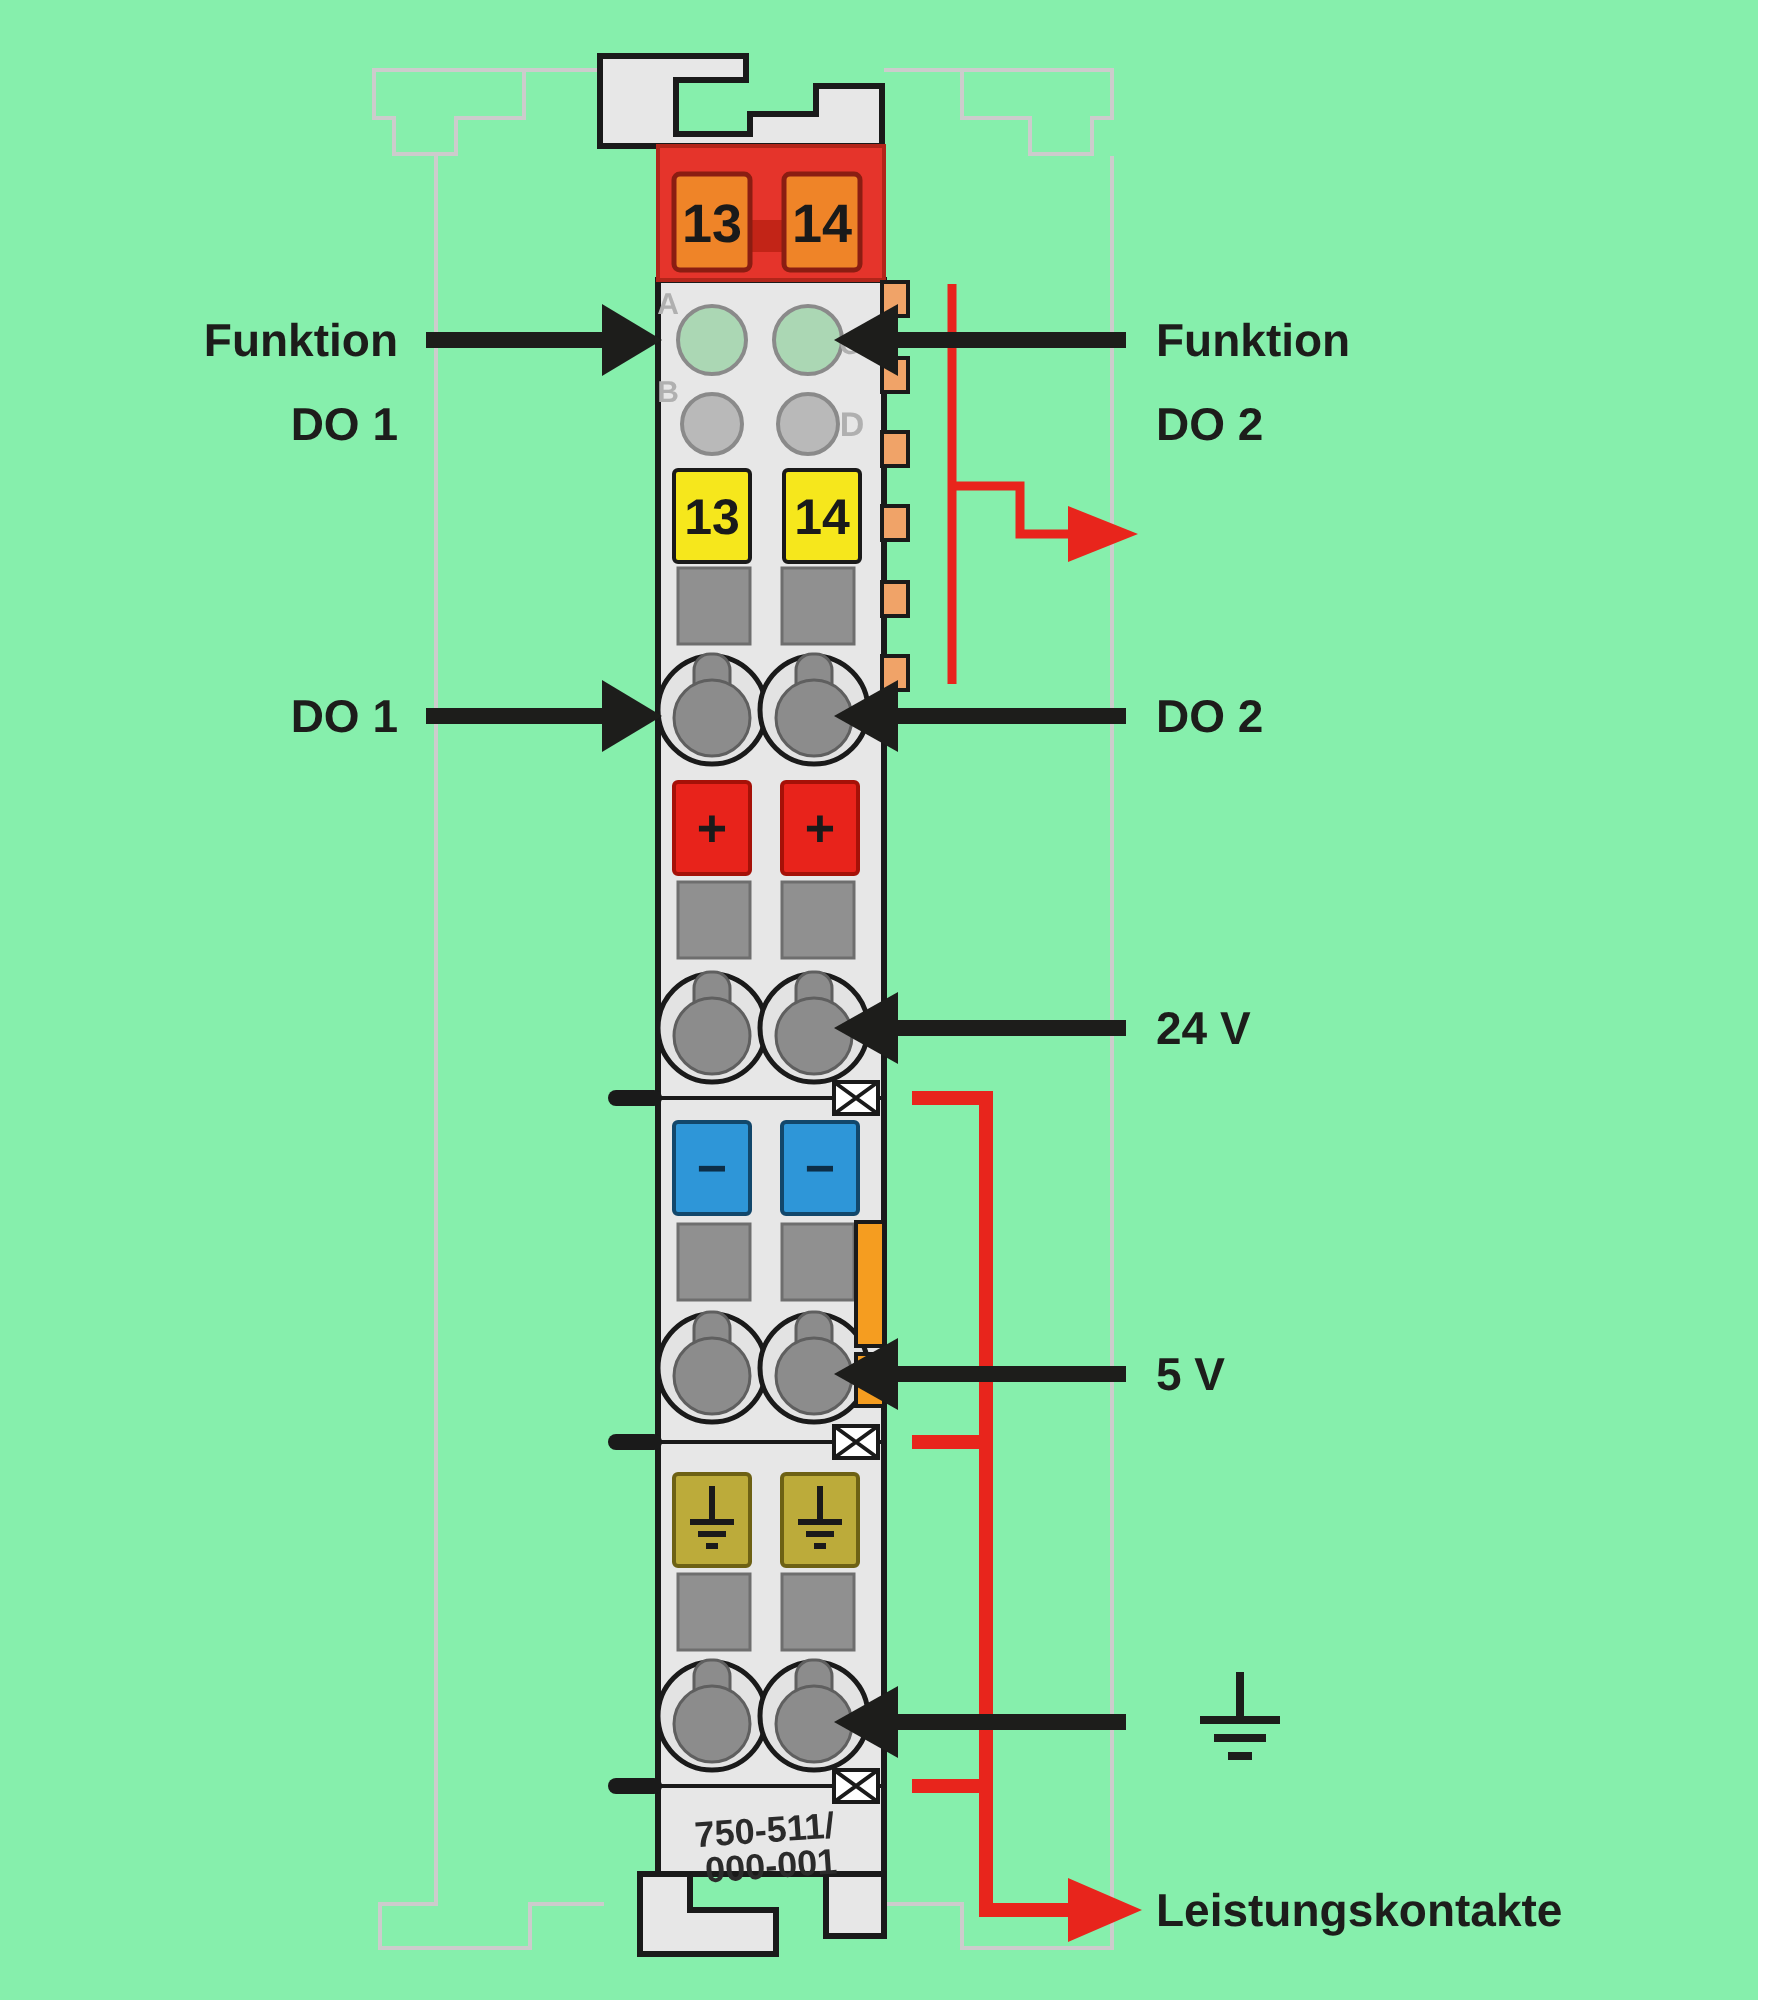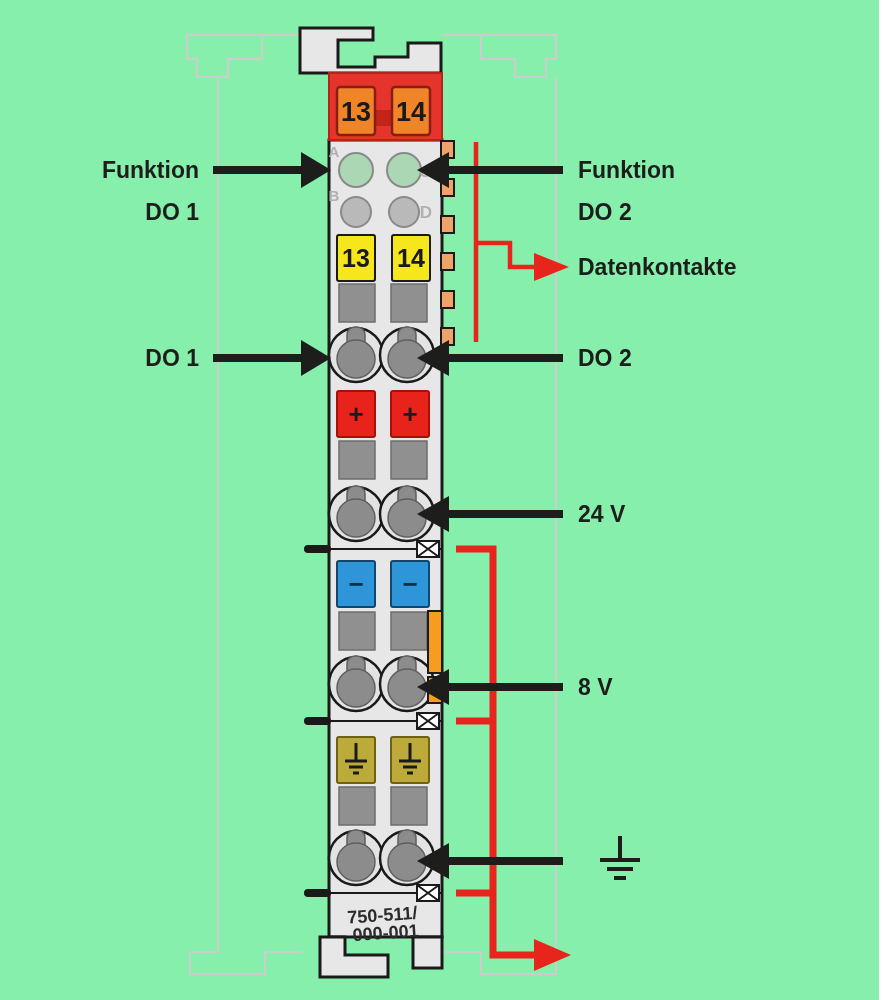--- a/index.html
+++ b/index.html
@@ -180,18 +180,18 @@
 
   <path d="M620,836 V860 M600,860 H640 M607,869 H633 M614,878 H626" stroke="#1d1d1b" stroke-width="4" fill="none"></path>
 </svg>
 
 <div class="lbl r" style="right:680px;top:153px;">Funktion</div>
 <div class="lbl r" style="right:680px;top:195px;">DO 1</div>
 <div class="lbl r" style="right:680px;top:341px;">DO 1</div>
 
 <div class="lbl" style="left:578px;top:153px;">Funktion</div>
 <div class="lbl" style="left:578px;top:195px;">DO 2</div>
-<div class="lbl" style="left:578px;top:250px;">Datenkontakte</div>
 <div class="lbl" style="left:578px;top:341px;">DO 2</div>
 <div class="lbl" style="left:578px;top:497px;text-align:center;">24 V</div>
-<div class="lbl" style="left:578px;top:670px;">8 V</div>
+<div class="lbl" style="left:578px;top:670px;">5 V</div>
+<div class="lbl" style="left:578px;top:938px;">Leistungskontakte</div>
 
 </div>
 
 </body></html>

